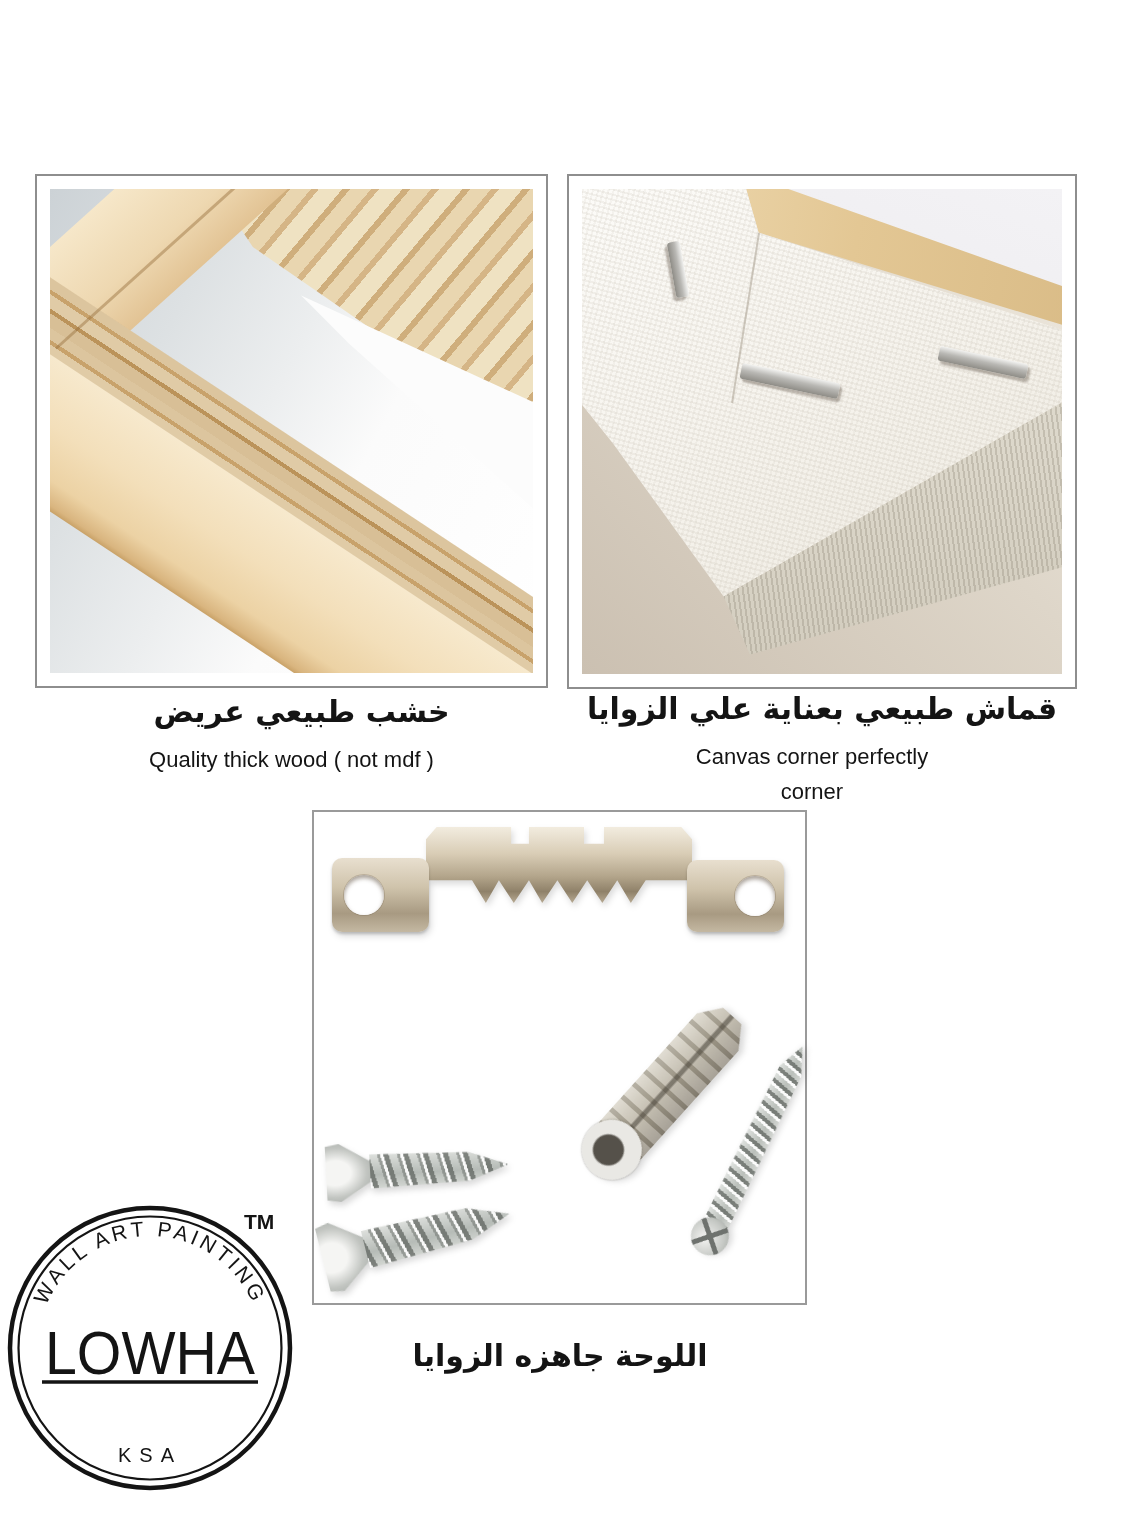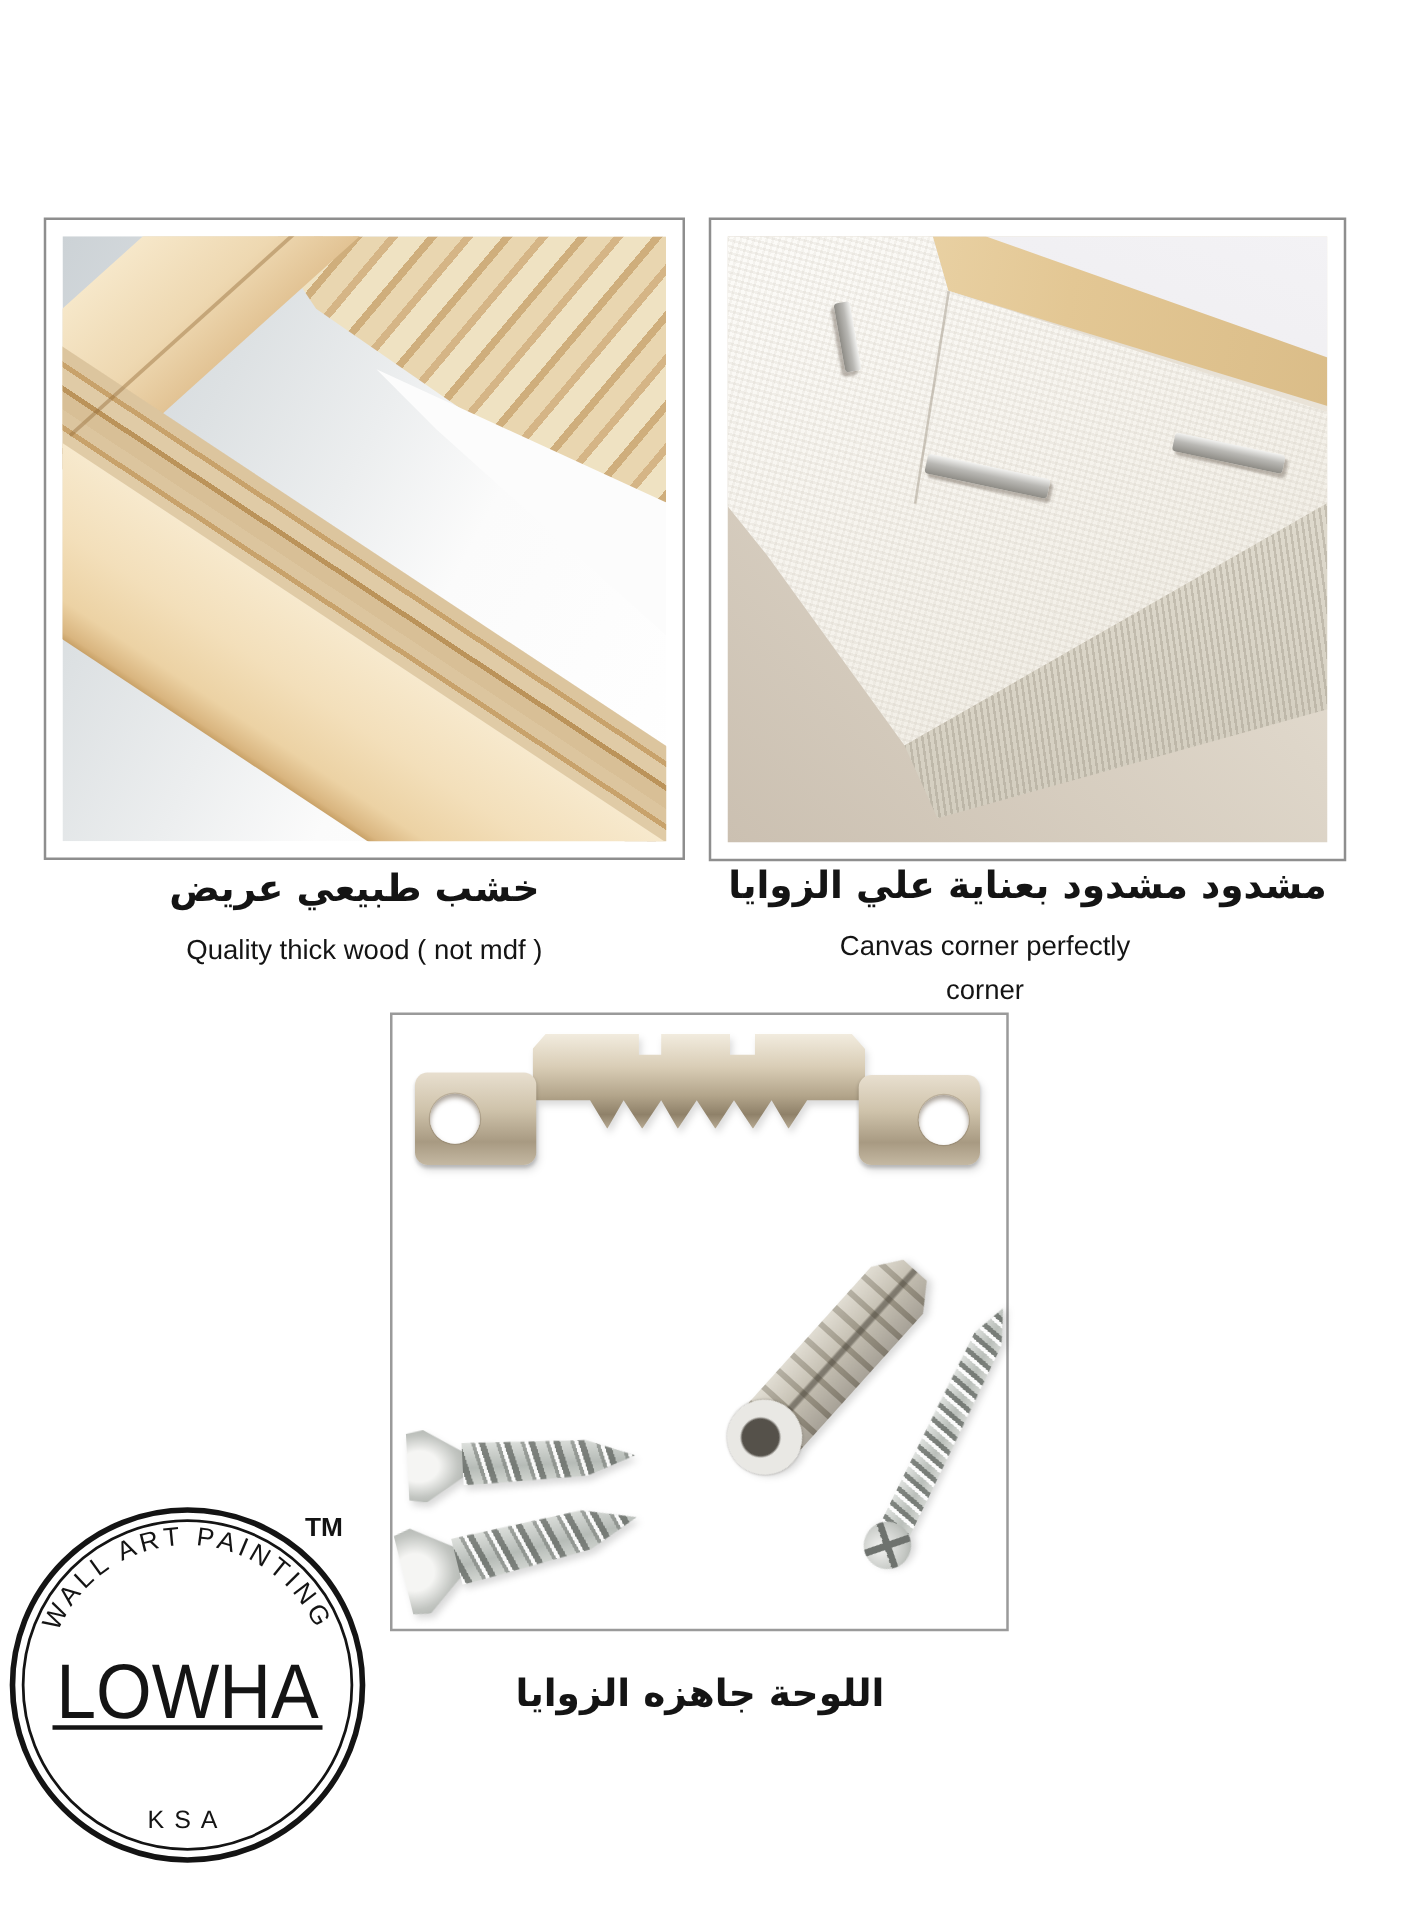--- a/index.html
+++ b/index.html
@@ -117,24 +117,24 @@
   .long-screw-shaft { left:34px; top:7px; width:196px; height:26px;
     clip-path:polygon(0 0, 86% 4%, 100% 50%, 86% 96%, 0 100%);
     background-image:
       repeating-linear-gradient(105deg, rgba(255,255,255,0.95) 0 3px, rgba(110,115,110,0.85) 3px 7px, rgba(210,214,210,0.5) 7px 12px),
       linear-gradient(180deg,#eceeec 0%,#a2a8a2 60%,#d5d7d3 100%); }
 
   
   .caption { position:absolute; text-align:center; color:#141414; }
   .cap-ar { font-family:"DejaVu Sans", sans-serif; font-weight:bold; font-size:30px; direction:rtl; }
   .cap-en { font-family:"Liberation Sans", sans-serif; font-size:22px; line-height:35px; }
-  .cap-wood-ar   { left:27px;  top:694px;  width:513px; }
+  .cap-wood-ar   { left:45px;  top:694px;  width:513px; }
   .cap-wood-en   { left:35px;  top:742px;  width:513px; }
   .cap-canvas-ar { left:567px; top:691px;  width:510px; }
-  .cap-canvas-en { left:533px; top:739px;  width:510px; }
+  .cap-canvas-en { left:557px; top:739px;  width:510px; }
   .cap-hw        { left:260px; top:1331px; width:600px; line-height:49px; }
 
   
   .logo { position:absolute; left:4px; top:1202px; width:292px; height:292px; }
   .logo svg text { font-family:"Liberation Sans", sans-serif; fill:#141414; }
 </style>
 </head>
 <body>
 
 <div class="page">
@@ -160,21 +160,21 @@
       <div class="abs canvas-side-face"></div>
       <div class="abs canvas-crease"></div>
       <div class="abs staple staple-1"></div>
       <div class="abs staple staple-2"></div>
       <div class="abs staple staple-3"></div>
     </div>
   </div>
 
   <div class="caption cap-ar cap-wood-ar" dir="rtl">خشب طبيعي عريض</div>
   <div class="caption cap-en cap-wood-en">Quality thick wood ( not mdf )</div>
-  <div class="caption cap-ar cap-canvas-ar" dir="rtl">مشدود مشدود بعناية علي الزوايا</div>
+  <div class="caption cap-ar cap-canvas-ar" dir="rtl">قماش طبيعي بعناية علي الزوايا</div>
   <div class="caption cap-en cap-canvas-en">
     <div>Canvas corner perfectly</div>
     <div>corner</div>
   </div>
 
   <div class="hw-frame">
     <div class="abs hanger">
       <div class="abs hanger-bar"></div>
       <div class="abs hanger-tab tab-left">
         <div class="abs hanger-hole hole-left"></div>

